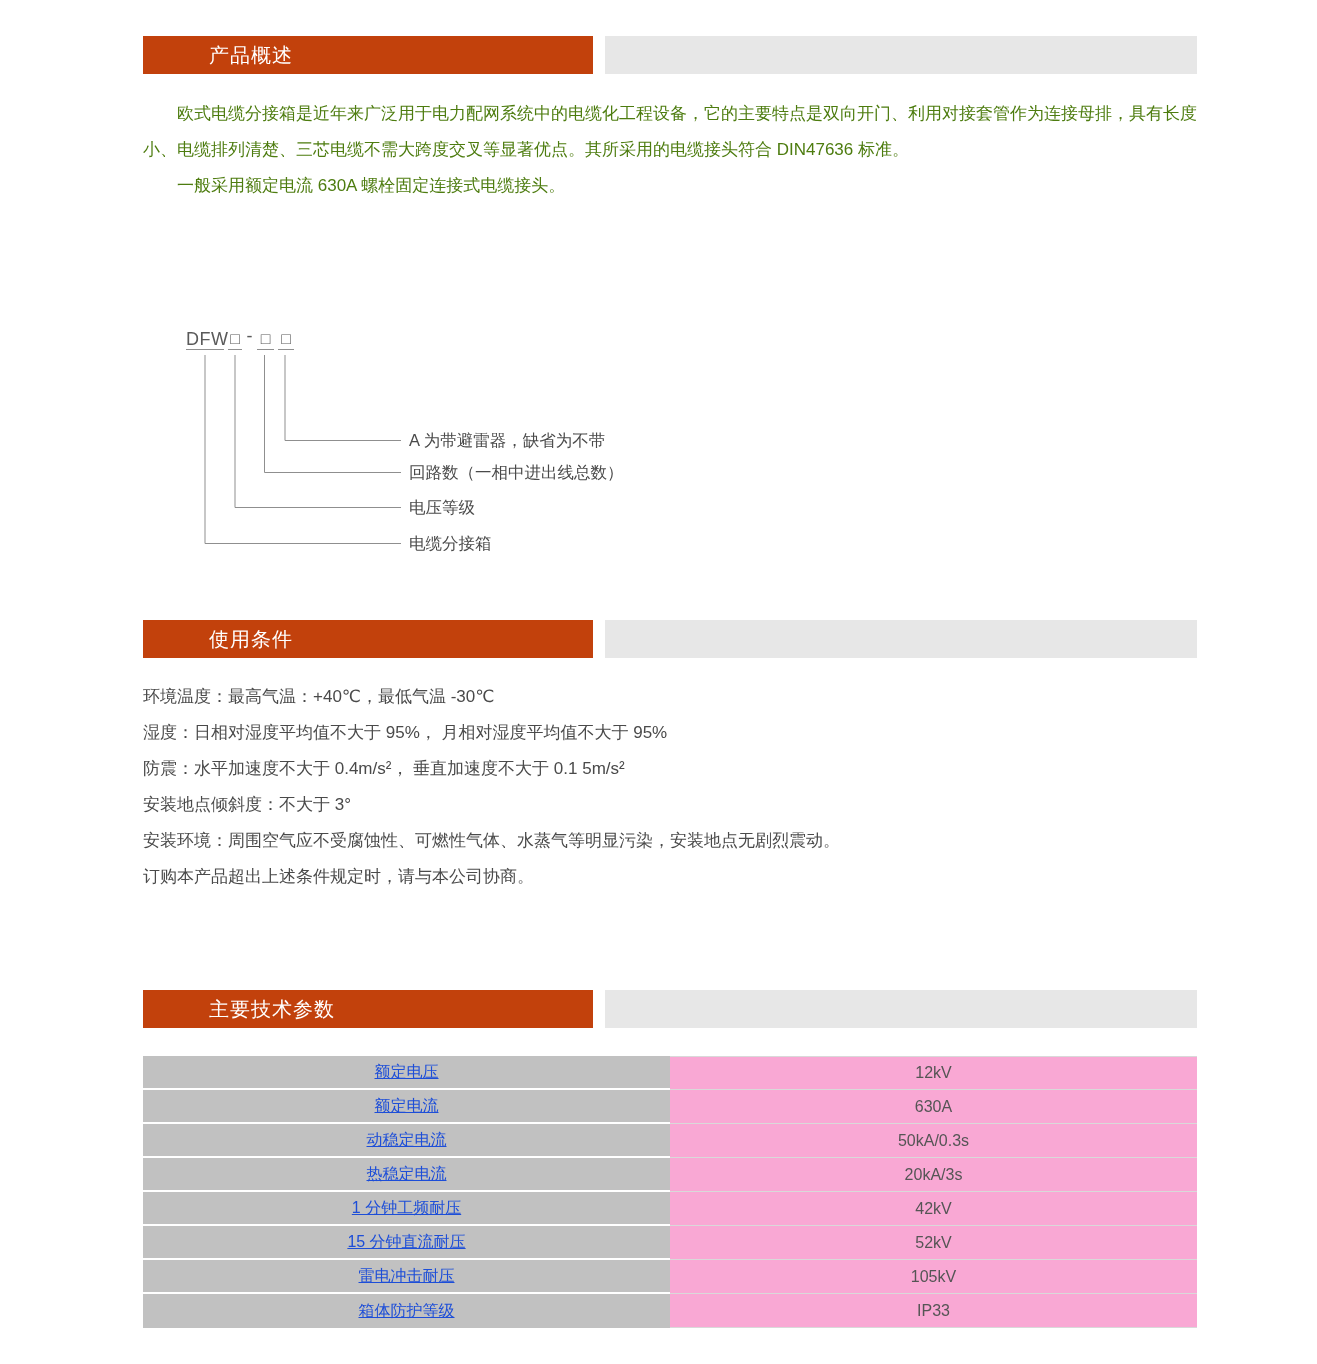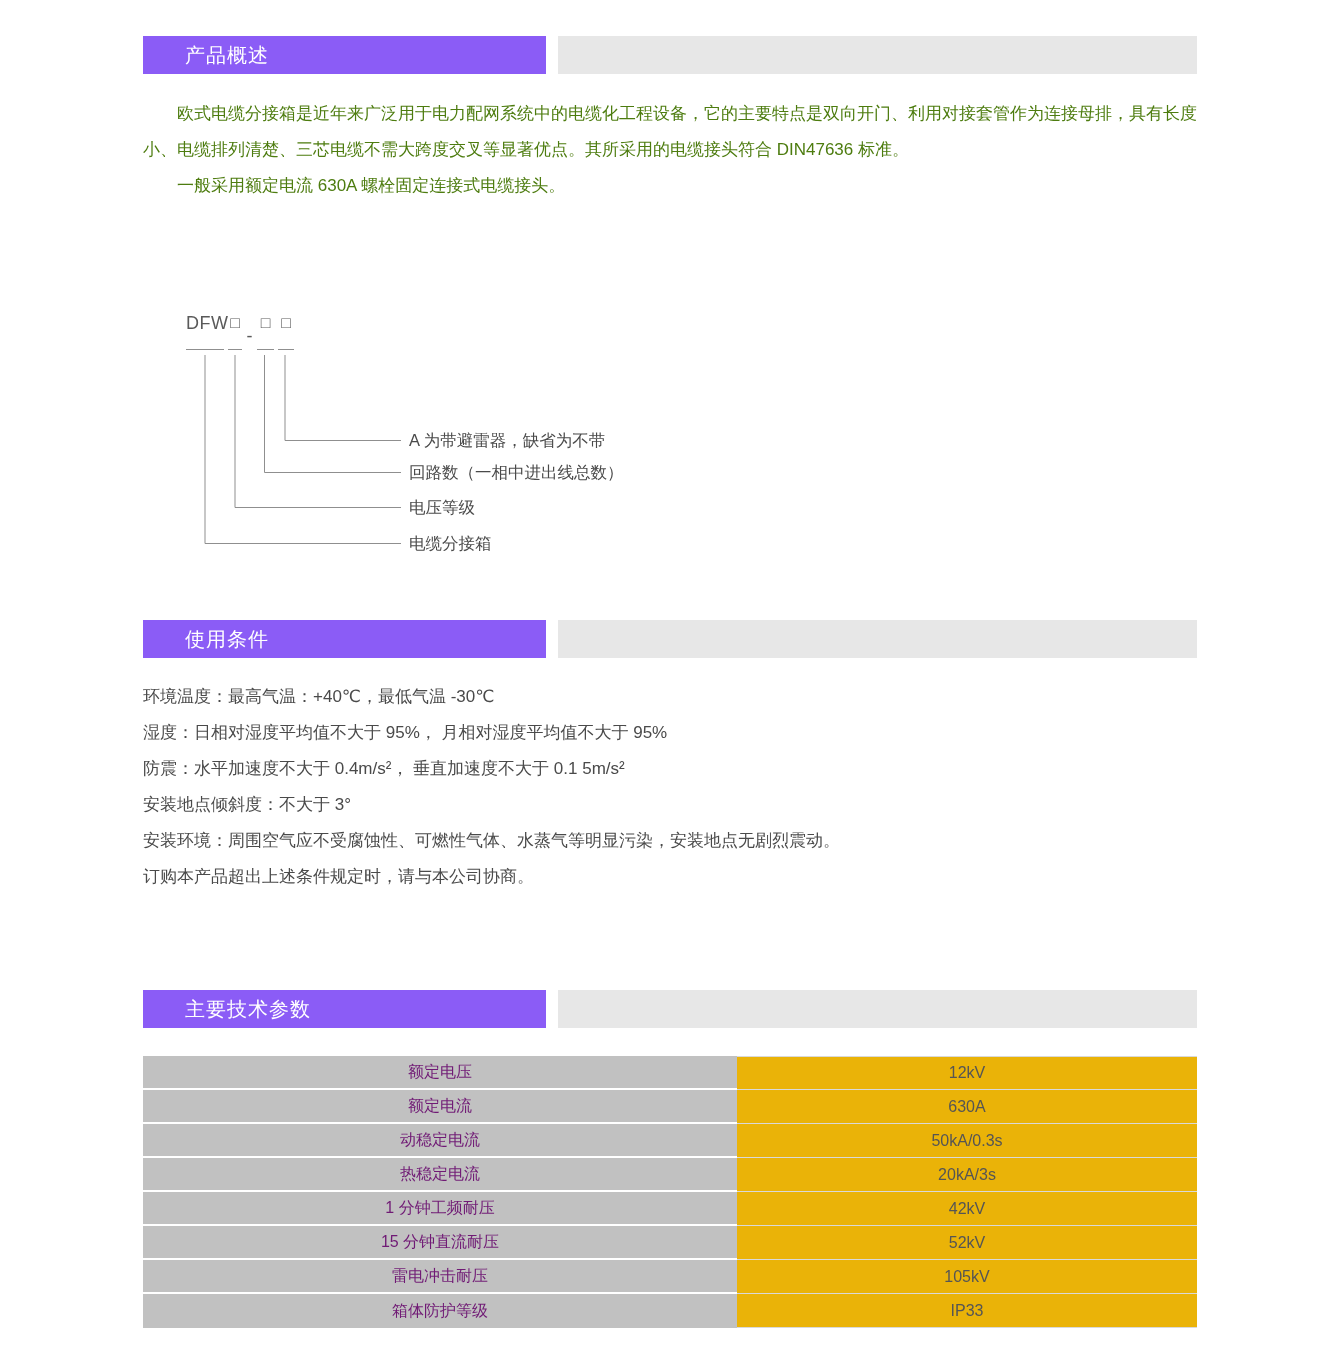--- a/index.html
+++ b/index.html
@@ -25,28 +25,28 @@
   }
   
   .sec-header {
     position: absolute;
     left: 0;
     width: 1054px;
     height: 38px;
     display: flex;
   }
   .hdr-red {
-    width: 403px;
+    width: 450px;
     height: 38px;
-    background: #8b5cf6;
+    background: #c2410c;
     color: #ffffff;
     display: flex;
     align-items: center;
     box-sizing: border-box;
-    padding-left: 42px;
+    padding-left: 66px;
     font-size: 20px;
     letter-spacing: 1px;
   }
   .hdr-gray {
     flex: 1;
     height: 38px;
     margin-left: 12px;
     background: #e7e7e7;
   }
   
@@ -79,21 +79,21 @@
     height: 20px;
     display: flex;
     align-items: flex-end;
     font-size: 18px;
     color: #5a5a5a;
     line-height: 20px;
   }
   .model-code .seg {
     display: inline-block;
     text-align: center;
-    padding-bottom: 16px;
+    padding-bottom: 0;
     border-bottom: 1px solid #8f8f8f;
   }
   .seg-prefix { width: 38px; letter-spacing: 0.5px; }
   .seg-box1   { width: 14px; margin-left: 4px; font-size: 16px; }
   .seg-dash   { display: inline-block; width: 15px; text-align: center; padding-bottom: 4px; }
   .seg-box2   { width: 17px; font-size: 16px; }
   .seg-box3   { width: 16px; margin-left: 4px; font-size: 16px; }
   .connector-svg {
     position: absolute;
     left: 0;
@@ -133,34 +133,35 @@
     position: absolute;
     left: 0;
     top: 1056px;
     width: 1054px;
   }
   .t-row {
     display: flex;
     height: 34px;
   }
   .t-label {
-    width: 594px;
+    width: 527px;
     background: #c1c1c1;
     border-bottom: 2px solid #ffffff;
     box-sizing: border-box;
     display: flex;
     align-items: center;
     justify-content: center;
     font-size: 16px;
-    color: #701a75;
+    color: #1d4ed8;
+    text-decoration: underline;
   }
   .t-row:last-child .t-label { border-bottom: none; text-align: center; }
   .t-value {
     flex: 1;
-    background: #eab308;
+    background: #f9a8d4;
     border-bottom: 1px solid #d9d9d9;
     box-sizing: border-box;
     display: flex;
     align-items: center;
     justify-content: center;
     font-size: 16px;
     color: #555555;
   }
   .t-row:first-child .t-value { border-top: 1px solid #d9d9d9; }
 </style>

